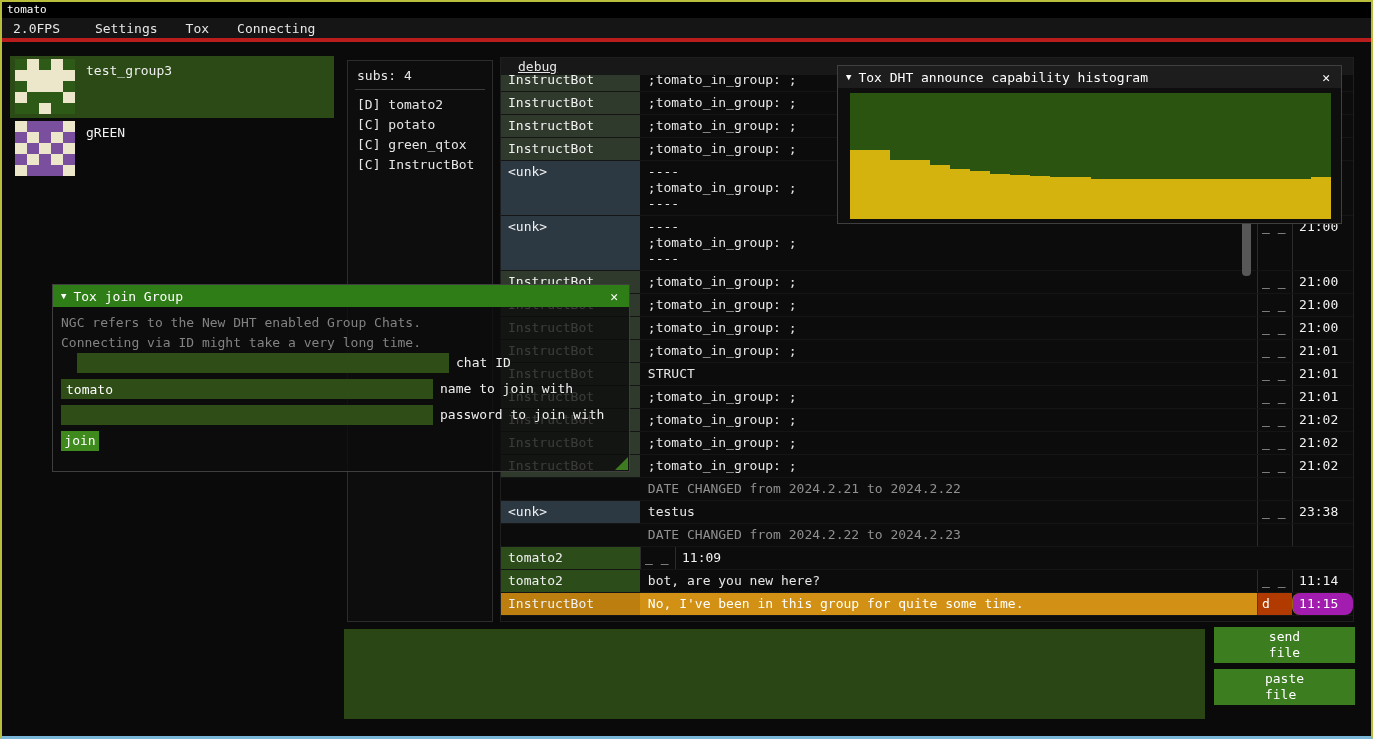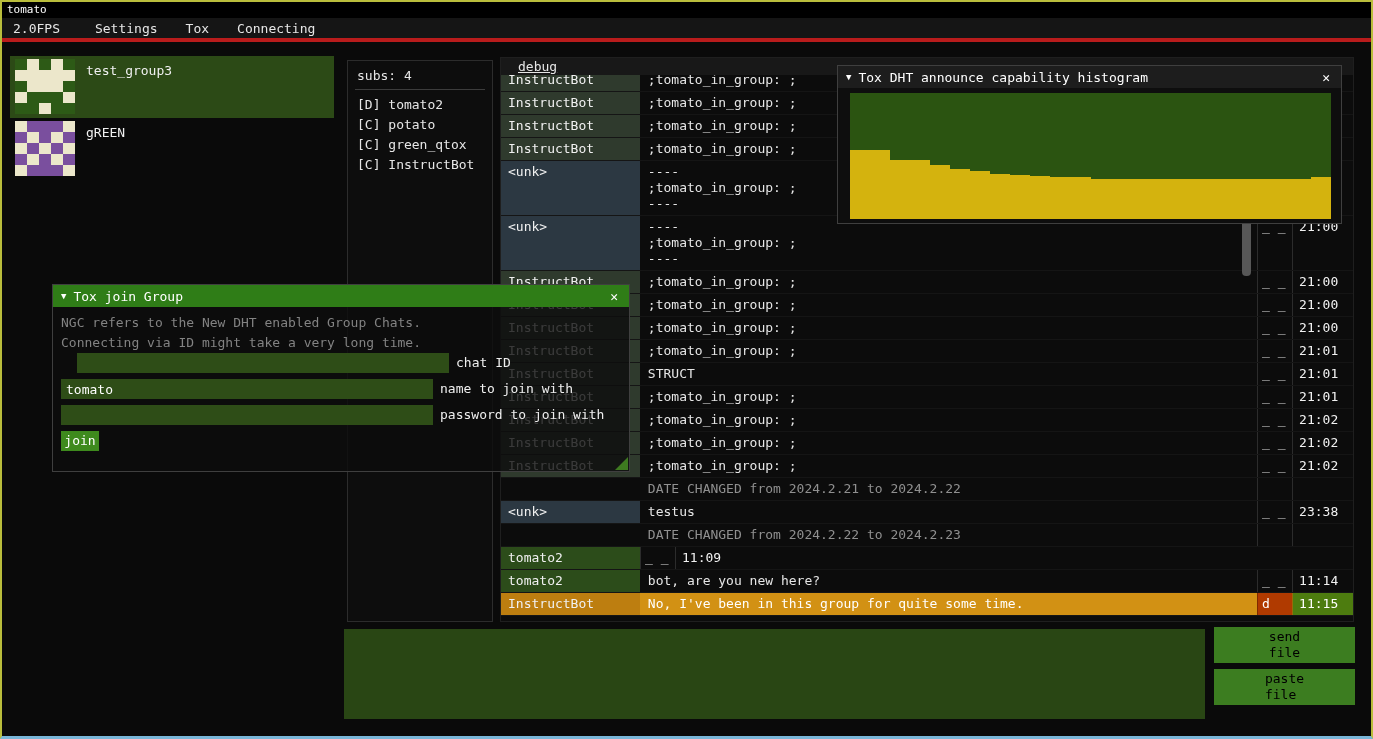--- a/index.html
+++ b/index.html
@@ -41,29 +41,29 @@
   .c-msg  { width:618px; padding:3px 0 0 8px; white-space:pre; line-height:16px; overflow:hidden; }
   .c-flags{ width:35px; padding:3px 0 0 4px; border-left:1px solid #2c2c2c; color:#dcdcdc; white-space:pre; }
   .c-time { width:61px; padding:3px 0 0 6px; border-left:1px solid #2c2c2c; color:#f2f2f2; }
   .k-bot .c-name { background:#2f3a2d; }
   .k-unk .c-name { background:#2c3842; }
   .k-user .c-name { background:#2c4c1a; }
   .k-system .c-msg { color:#909090; }
   .k-highlight .c-name { background:#bd7e10; }
   .k-highlight .c-msg  { background:#d29114; color:#fff; }
   .k-highlight .c-flags{ background:#b03a00; color:#fff; border-left-color:#7e2a00; }
-  .k-highlight .c-time { background:#4d7c0f; color:#fff; border-left-color:#9a6a08; }
+  .k-highlight .c-time { background:#a21caf; color:#fff; border-left-color:#9a6a08;border-radius:8px; }
 
   .chat-scrollbar { position:absolute; left:1240px; top:196px; width:9px; height:78px;
                     background:#575757; border-radius:4px; z-index:3; }
 
   
   .compose { position:absolute; left:342px; top:627px; width:861px; height:90px; background:#294614; }
   .file-btn { position:absolute; left:1212px; width:141px; height:36px; background:#3c7d20;
-              color:#000000; display:flex; align-items:center; justify-content:center; text-align:left;
+              color:#ffffff; display:flex; align-items:center; justify-content:center; text-align:left;
               white-space:pre-line; line-height:16px; cursor:default; }
   .btn-send { top:625px; }
   .btn-paste{ top:667px; }
 
   
   .imgui-window { position:absolute; border:1px solid #3f3f3f; }
   .imgui-title { height:22px; display:flex; align-items:center; padding:0 8px; gap:7px; color:#fff; }
   .imgui-title .collapse { font-size:9px; }
   .imgui-title .title-text { flex:1; }
   .imgui-title .close { font-size:13px; padding:0 3px; }

